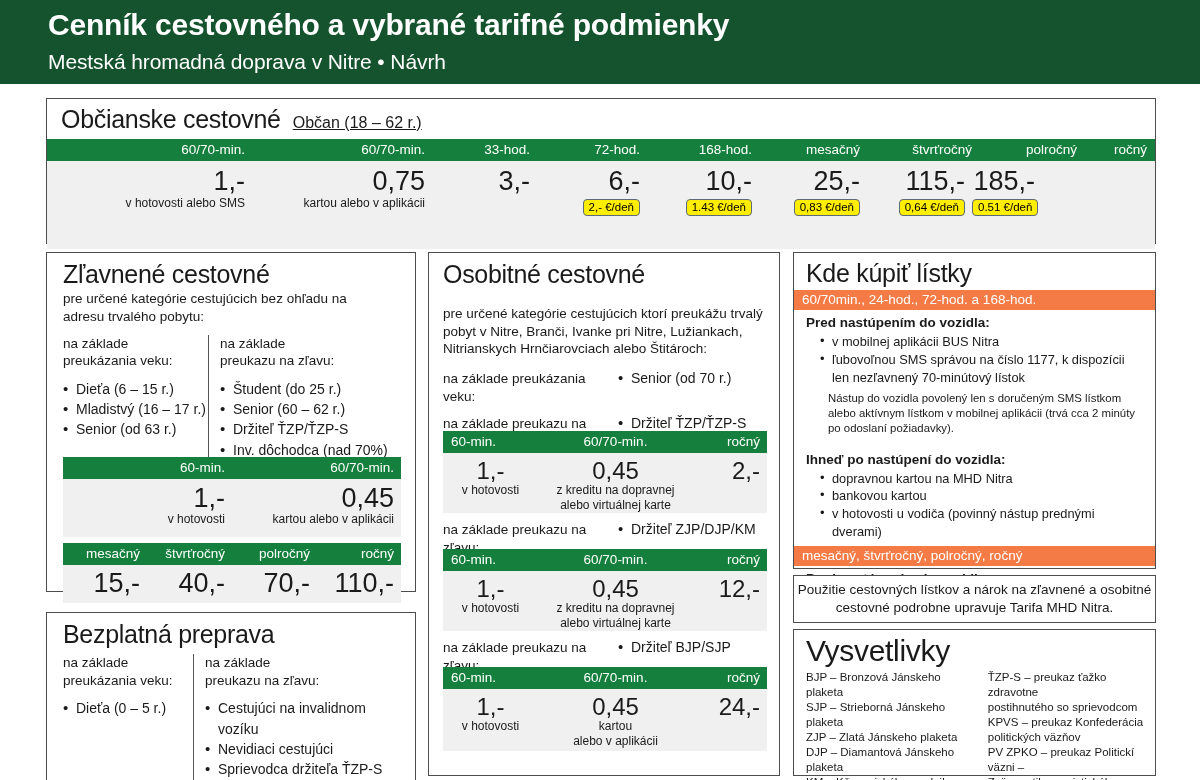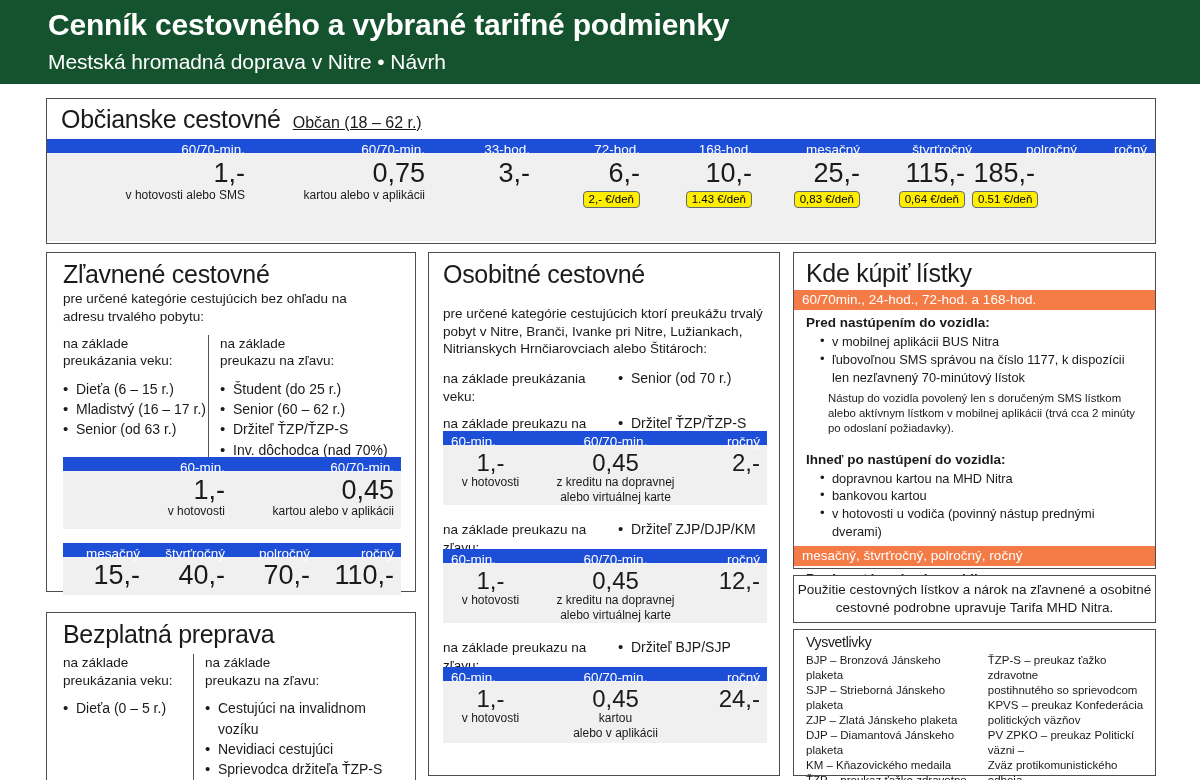--- a/index.html
+++ b/index.html
@@ -33,32 +33,32 @@
   
   .panel {
     position: absolute;
     background: #ffffff;
     border: 1.5px solid #4d4d4d;
   }
   .panel-title {
     font-size: 25px; font-weight: 400; letter-spacing: -0.3px;
     line-height: 1.05;
   }
-  .panel-title-sm { font-size: 14px; }
+  .panel-title-sm { font-size: 30px; }
   .title-note {
     font-size: 16px; font-weight: 400; color: #1a1a1a; text-decoration: underline;
   }
   .panel-sub {
     font-size: 13.5px; line-height: 1.28; color: #1a1a1a;
   }
 
   
   .rate-head {
-    display: flex; background: #1d4ed8; color: #ffffff;
-    font-size: 13.5px; line-height: 22px; height: 14px;
+    display: flex; background: #15803d; color: #ffffff;
+    font-size: 13.5px; line-height: 22px; height: 22px;
   }
   .rate-head > div { text-align: right; padding-right: 7px; }
   .rate-body {
     display: flex; background: #f0f0f0;
   }
   .rate-body > div { text-align: right; padding-right: 7px; }
   .rate-price {
     font-size: 27px; font-weight: 300; line-height: 1.05; color: #1a1a1a;
   }
   .rate-price-sm { font-size: 24px; }

